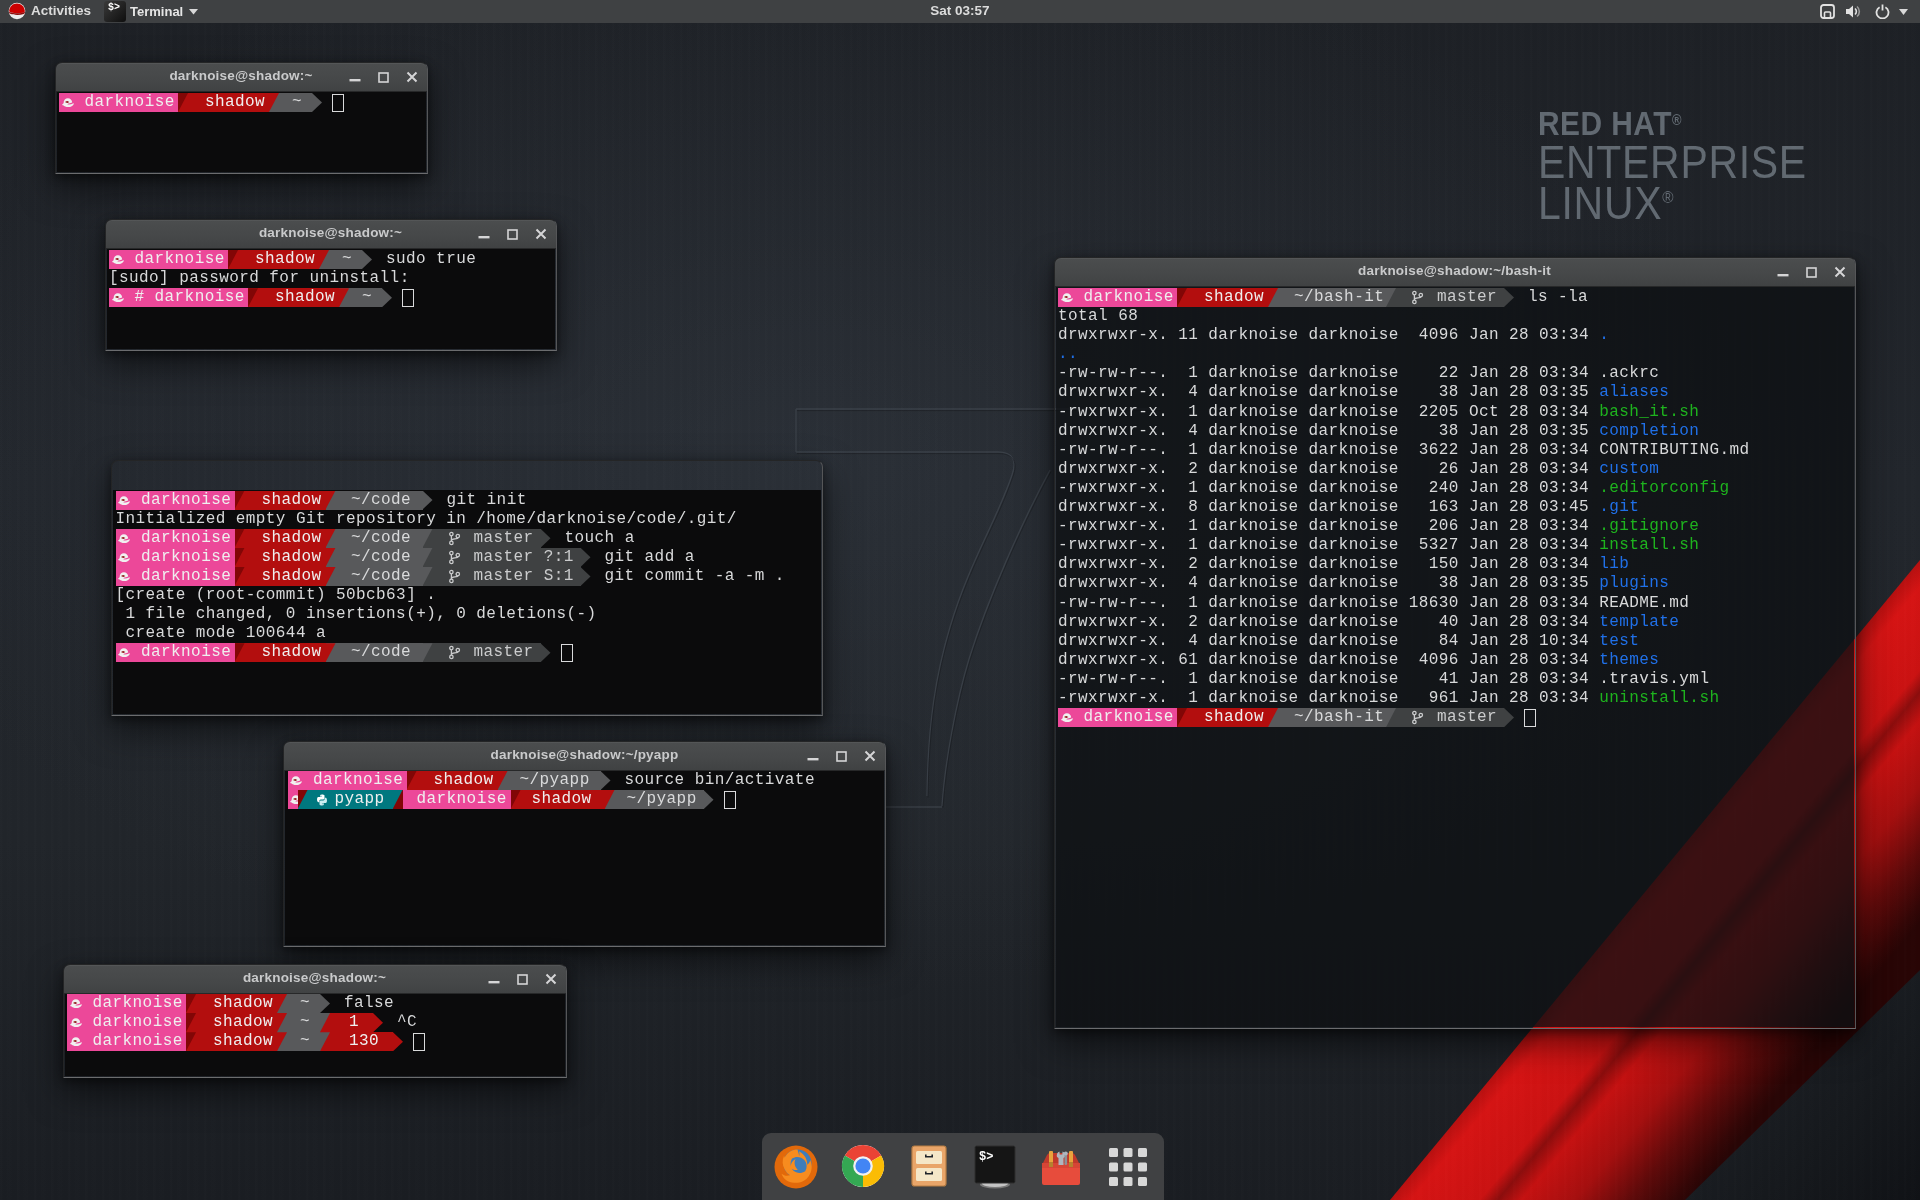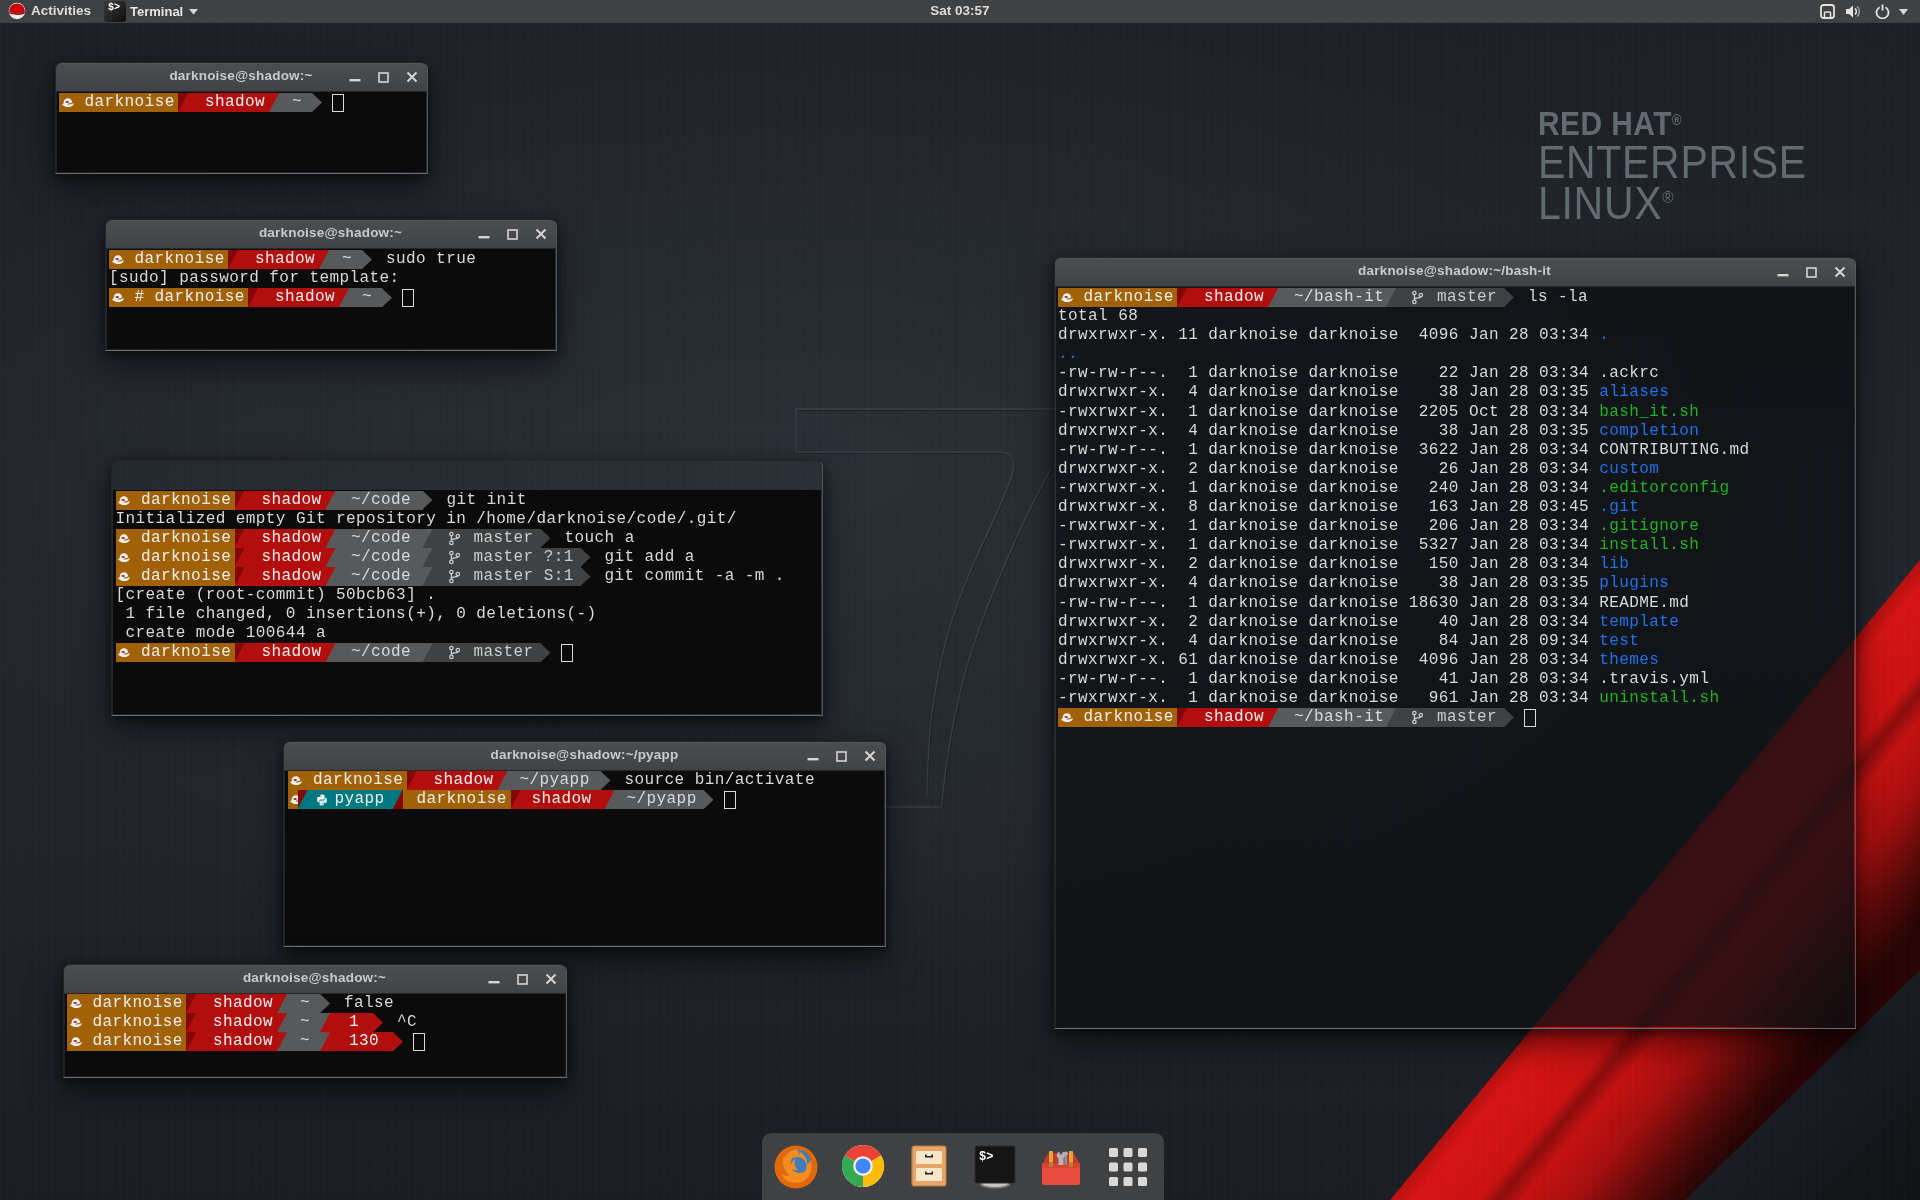--- a/index.html
+++ b/index.html
@@ -23,21 +23,21 @@
 
 .win{position:absolute;border:1px solid #242526;border-right-color:#555658;border-bottom-color:#6b6c6e;border-radius:7px 7px 0 0;box-shadow:0 14px 34px rgba(0,0,0,.55),0 3px 10px rgba(0,0,0,.45);text-decoration:underline;}
 .tb{position:relative;height:28px;background:linear-gradient(180deg,#4b4d4e 0%,#454748 65%,#404243 100%);border-radius:6px 6px 0 0;border-bottom:1px solid #272829;box-shadow:inset 0 1px 0 rgba(255,255,255,.05)}
 .tb .t{position:absolute;left:0;right:0;top:5px;text-align:center;font-size:13.5px;font-weight:bold;color:#c9cacb;letter-spacing:0.2px}
 .btns{position:absolute;right:9px;top:0;height:100%;display:flex;align-items:center}
 .btns svg{display:block;margin-left:17px}
 .ct{position:absolute;left:1px;right:1px;top:29px;bottom:1px;padding:1px 0 0 2.5px;font-family:"Liberation Mono",monospace;font-size:16px;line-height:19.1px;letter-spacing:0.42px;color:#d8d9da;overflow:hidden}
 .opq .ct{background:#0b0b0c}
 .ln{height:19.1px;display:flex;align-items:stretch;white-space:pre}
 .sg{display:inline-flex;align-items:center;height:19.1px;color:#efefef;box-sizing:border-box;flex:none}
-.r1{background:#a16207}.r2{background:#b30e0e}.gy{background:#58595b;color:#d9dadb}.dg{background:#3f4142;color:#cbcccd}.tl{background:#00787f}
+.r1{background:#ec4899}.r2{background:#b30e0e}.gy{background:#58595b;color:#d9dadb}.dg{background:#3f4142;color:#cbcccd}.tl{background:#00787f}
 .sp{width:10px;flex:none;position:relative}
 .sp::before{content:"";position:absolute;inset:0;background:var(--b)}
 .sp::after{content:"";position:absolute;inset:0;background:var(--a);clip-path:polygon(0 0,100% 0,0 100%)}
 .ar{width:10px;flex:none;position:relative}
 .ar::after{content:"";position:absolute;inset:0;background:var(--a);clip-path:polygon(0 0,100% 50%,0 100%)}
 .cmd{margin-left:14px}
 .cur{width:10px;height:16px;border:1.5px solid #d9dadb;align-self:center;margin-left:10px;flex:none}
 .b{color:#2070e8}.g{color:#1eb31e}
 
 #dock{position:absolute;left:762px;top:1133px;width:402px;height:67px;background:rgba(66,67,69,0.96);border-radius:9px 9px 0 0;z-index:40}
@@ -125,21 +125,21 @@
             <svg width="12" height="12" viewBox="0 0 12 12">
               <path d="M1.5 1.5 L10.5 10.5 M10.5 1.5 L1.5 10.5" stroke="#d5d5d6" stroke-width="2"></path>
             </svg>
           </span>
         </div>
         <div class="ct" style="">
           <div class="ln"><span class="sg r1" style="width:119px;padding-left:1.5px"><svg class="hat" width="14" height="13" viewBox="0 0 14 13" style="flex:none">
                 <path d="M2.6 7.3 C2.6 4.1 4.5 2.3 6.9 2.3 C9.3 2.3 11 3.9 11.2 6.6 C10.2 7.2 8.6 7.5 7.3 7.4 L6.3 8.2 C7.8 8.6 10.3 8.4 11.9 7.5 C12.5 7.2 12.9 7.4 12.8 7.9 C12.1 9.9 9.8 11 7.1 11 C5 11 3.2 10.3 2.2 9.2 L1.6 9.2 C1.2 9.2 1.1 8.9 1.2 8.5 Z" fill="#f0f0f0"></path>
                 <path d="M3.9 6.1 L6.1 4.9 L8.4 6.0 L6.3 7.1 Z" fill="#8a0b0b"></path>
               </svg><span style="margin-left:10px">darknoise</span></span><span class="sp" style="--a:#820606;--b:#b30e0e"></span><span class="sg r2" style="width:81px;padding-left:17px">shadow</span><span class="sp" style="--a:#b30e0e;--b:#58595b"></span><span class="sg gy" style="width:33px;padding-left:13px">~</span><span class="ar" style="--a:#58595b"></span><span class="cmd">sudo true</span></div>
-          <div class="ln"><span>[sudo] password for template:</span></div>
+          <div class="ln"><span>[sudo] password for uninstall:</span></div>
           <div class="ln"><span class="sg r1" style="width:139px;padding-left:1.5px"><svg class="hat" width="14" height="13" viewBox="0 0 14 13" style="flex:none">
                 <path d="M2.6 7.3 C2.6 4.1 4.5 2.3 6.9 2.3 C9.3 2.3 11 3.9 11.2 6.6 C10.2 7.2 8.6 7.5 7.3 7.4 L6.3 8.2 C7.8 8.6 10.3 8.4 11.9 7.5 C12.5 7.2 12.9 7.4 12.8 7.9 C12.1 9.9 9.8 11 7.1 11 C5 11 3.2 10.3 2.2 9.2 L1.6 9.2 C1.2 9.2 1.1 8.9 1.2 8.5 Z" fill="#f0f0f0"></path>
                 <path d="M3.9 6.1 L6.1 4.9 L8.4 6.0 L6.3 7.1 Z" fill="#8a0b0b"></path>
               </svg><span style="margin-left:10px"># darknoise</span></span><span class="sp" style="--a:#820606;--b:#b30e0e"></span><span class="sg r2" style="width:81px;padding-left:17px">shadow</span><span class="sp" style="--a:#b30e0e;--b:#58595b"></span><span class="sg gy" style="width:33px;padding-left:13px">~</span><span class="ar" style="--a:#58595b"></span><span class="cur"></span></div>
         </div>
       </div>
 <div class="win opq" style="left:111px;top:459.5px;width:710px;height:254px">
         <div class="ct" style="">
           <div class="ln"><span class="sg r1" style="width:119px;padding-left:1.5px"><svg class="hat" width="14" height="13" viewBox="0 0 14 13" style="flex:none">
                 <path d="M2.6 7.3 C2.6 4.1 4.5 2.3 6.9 2.3 C9.3 2.3 11 3.9 11.2 6.6 C10.2 7.2 8.6 7.5 7.3 7.4 L6.3 8.2 C7.8 8.6 10.3 8.4 11.9 7.5 C12.5 7.2 12.9 7.4 12.8 7.9 C12.1 9.9 9.8 11 7.1 11 C5 11 3.2 10.3 2.2 9.2 L1.6 9.2 C1.2 9.2 1.1 8.9 1.2 8.5 Z" fill="#f0f0f0"></path>
@@ -291,21 +291,21 @@
           <div class="ln"><span>-rw-rw-r--.  1 darknoise darknoise  3622 Jan 28 03:34 </span><span>CONTRIBUTING.md</span></div>
           <div class="ln"><span>drwxrwxr-x.  2 darknoise darknoise    26 Jan 28 03:34 </span><span class="b">custom</span></div>
           <div class="ln"><span>-rwxrwxr-x.  1 darknoise darknoise   240 Jan 28 03:34 </span><span class="g">.editorconfig</span></div>
           <div class="ln"><span>drwxrwxr-x.  8 darknoise darknoise   163 Jan 28 03:45 </span><span class="b">.git</span></div>
           <div class="ln"><span>-rwxrwxr-x.  1 darknoise darknoise   206 Jan 28 03:34 </span><span class="g">.gitignore</span></div>
           <div class="ln"><span>-rwxrwxr-x.  1 darknoise darknoise  5327 Jan 28 03:34 </span><span class="g">install.sh</span></div>
           <div class="ln"><span>drwxrwxr-x.  2 darknoise darknoise   150 Jan 28 03:34 </span><span class="b">lib</span></div>
           <div class="ln"><span>drwxrwxr-x.  4 darknoise darknoise    38 Jan 28 03:35 </span><span class="b">plugins</span></div>
           <div class="ln"><span>-rw-rw-r--.  1 darknoise darknoise 18630 Jan 28 03:34 </span><span>README.md</span></div>
           <div class="ln"><span>drwxrwxr-x.  2 darknoise darknoise    40 Jan 28 03:34 </span><span class="b">template</span></div>
-          <div class="ln"><span>drwxrwxr-x.  4 darknoise darknoise    84 Jan 28 09:34 </span><span class="b">test</span></div>
+          <div class="ln"><span>drwxrwxr-x.  4 darknoise darknoise    84 Jan 28 10:34 </span><span class="b">test</span></div>
           <div class="ln"><span>drwxrwxr-x. 61 darknoise darknoise  4096 Jan 28 03:34 </span><span class="b">themes</span></div>
           <div class="ln"><span>-rw-rw-r--.  1 darknoise darknoise    41 Jan 28 03:34 </span><span>.travis.yml</span></div>
           <div class="ln"><span>-rwxrwxr-x.  1 darknoise darknoise   961 Jan 28 03:34 </span><span class="g">uninstall.sh</span></div>
           <div class="ln"><span class="sg r1" style="width:119px;padding-left:1.5px"><svg class="hat" width="14" height="13" viewBox="0 0 14 13" style="flex:none">
                 <path d="M2.6 7.3 C2.6 4.1 4.5 2.3 6.9 2.3 C9.3 2.3 11 3.9 11.2 6.6 C10.2 7.2 8.6 7.5 7.3 7.4 L6.3 8.2 C7.8 8.6 10.3 8.4 11.9 7.5 C12.5 7.2 12.9 7.4 12.8 7.9 C12.1 9.9 9.8 11 7.1 11 C5 11 3.2 10.3 2.2 9.2 L1.6 9.2 C1.2 9.2 1.1 8.9 1.2 8.5 Z" fill="#f0f0f0"></path>
                 <path d="M3.9 6.1 L6.1 4.9 L8.4 6.0 L6.3 7.1 Z" fill="#8a0b0b"></path>
               </svg><span style="margin-left:10px">darknoise</span></span><span class="sp" style="--a:#820606;--b:#b30e0e"></span><span class="sg r2" style="width:81px;padding-left:17px">shadow</span><span class="sp" style="--a:#b30e0e;--b:#58595b"></span><span class="sg gy" style="width:108px;padding-left:16px">~/bash-it</span><span class="sp" style="--a:#58595b;--b:#3f4142"></span><span class="sg dg" style="width:108px;padding-left:15px"><svg width="13" height="15" viewBox="0 0 13 15" style="flex:none;margin-right:13px">
                 <g fill="none" stroke="#cbcccd" stroke-width="1.3">
                   <circle cx="3.4" cy="3.1" r="1.7"></circle>
                   <circle cx="3.4" cy="11.9" r="1.7"></circle>

